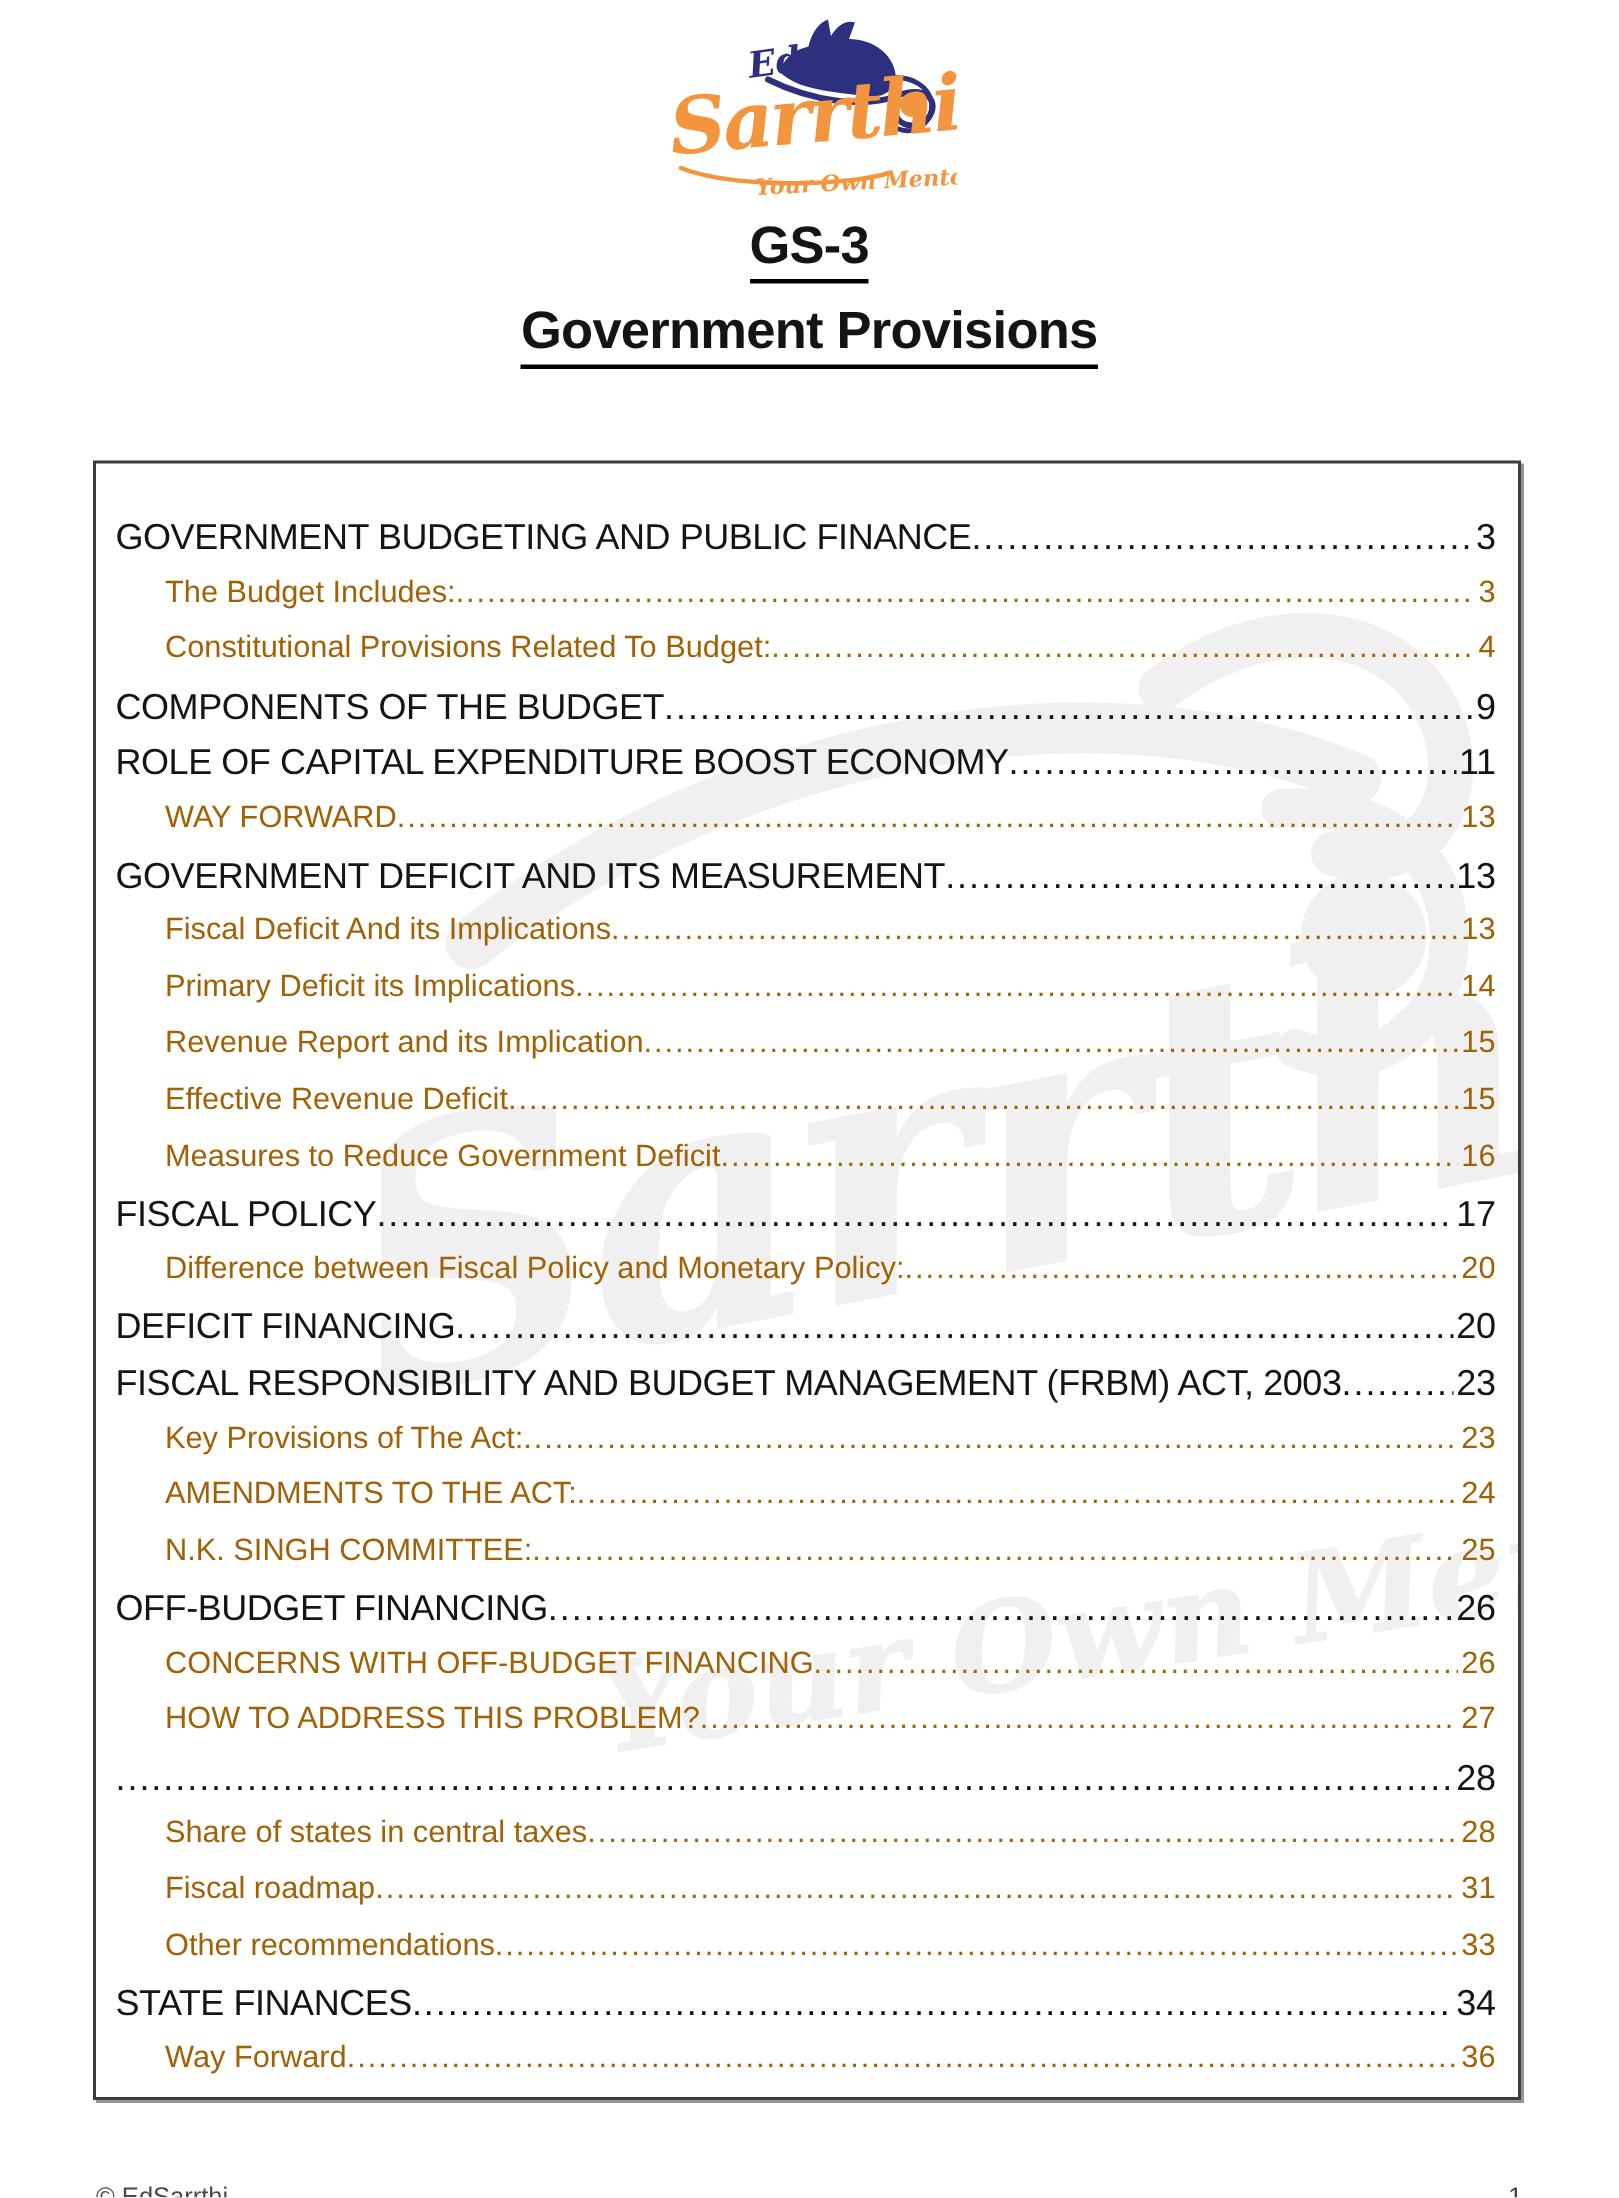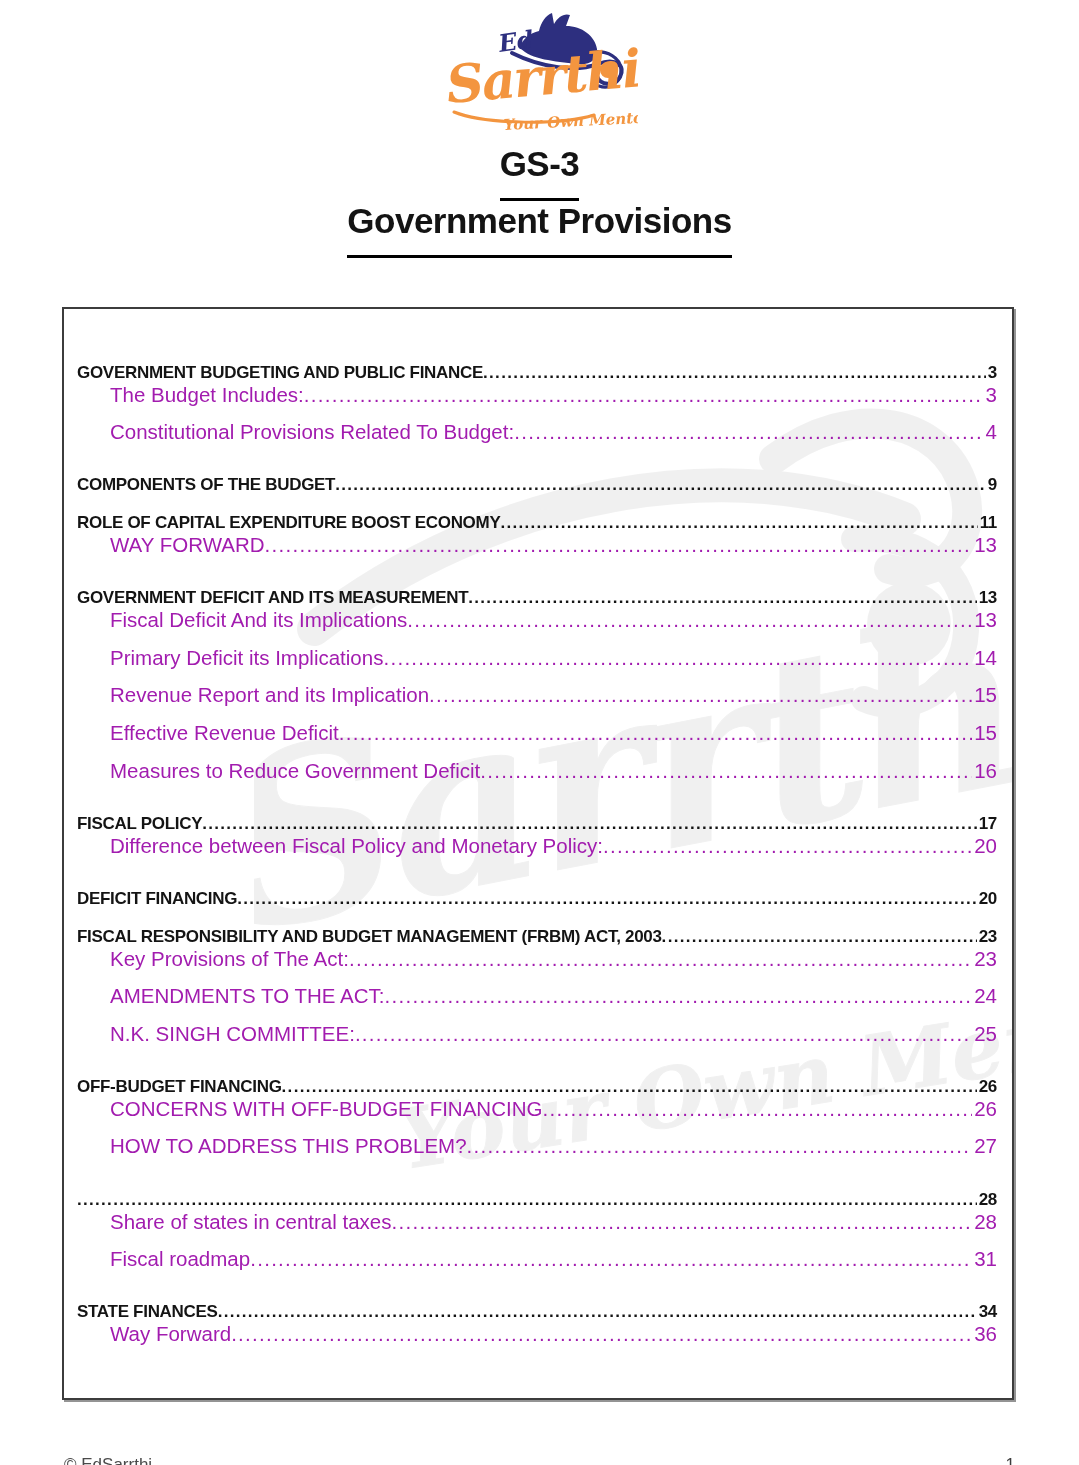--- a/index.html
+++ b/index.html
@@ -17,39 +17,39 @@
     position:absolute; top:6px; left:0; right:0;
     display:flex; justify-content:center;
   }
 
   
   .title-block { position:absolute; top:146px; left:0; right:0; text-align:center; }
   .doc-title {
     font-size:35px; font-weight:bold; letter-spacing:-0.5px;
     line-height:1.0; margin:0 0 22px 0;
   }
-  .doc-title span { border-bottom:3px solid #000; padding-bottom:15px;text-align:right; }
+  .doc-title span { border-bottom:3px solid #000; padding-bottom:3px;text-align:right; }
 
   
   .toc-box {
     position:absolute; left:62px; top:307px;
     width:952px; height:1093px;
     border:2px solid #3c3c3c;
     box-shadow:2px 2px 0 rgba(60,60,60,0.55);
     box-sizing:border-box;
     background:transparent;
     overflow:hidden;
   }
   .toc-inner {
     position:relative; z-index:2;
     padding:36px 15px 0 13px;
   }
   .toc-row { display:flex; align-items:baseline; height:37.6px; }
-  .toc-row.lvl1 { font-weight:bold; font-size:17px; letter-spacing:-0.3px;align-items:flex-end; }
-  .toc-row.lvl2 { font-weight:normal; font-size:20.5px; padding-left:33px; color:#a21caf; }
+  .toc-row.lvl1 { font-weight:normal; font-size:24px; letter-spacing:-0.3px; }
+  .toc-row.lvl2 { font-weight:normal; font-size:20.5px; padding-left:33px; color:#a16207; }
   .toc-label { white-space:nowrap; flex:0 0 auto; }
   .toc-leader { flex:1 1 auto; overflow:hidden; white-space:nowrap; min-width:8px; }
   .toc-leader::before {
     content:"................................................................................................................................................................................................................................................";
     letter-spacing:1.3px;
   }
   .toc-page { flex:0 0 auto; padding-left:2px; }
 
   
   .watermark {
@@ -260,20 +260,25 @@
           <span class="toc-leader"></span>
           <span class="toc-page">28</span>
         </div>
 
         <div class="toc-row lvl2">
           <span class="toc-label">Fiscal roadmap</span>
           <span class="toc-leader"></span>
           <span class="toc-page">31</span>
         </div>
 
+        <div class="toc-row lvl2">
+          <span class="toc-label">Other recommendations</span>
+          <span class="toc-leader"></span>
+          <span class="toc-page">33</span>
+        </div>
 
         <div class="toc-row lvl1">
           <span class="toc-label">STATE FINANCES</span>
           <span class="toc-leader"></span>
           <span class="toc-page">34</span>
         </div>
 
         <div class="toc-row lvl2">
           <span class="toc-label">Way Forward</span>
           <span class="toc-leader"></span>

